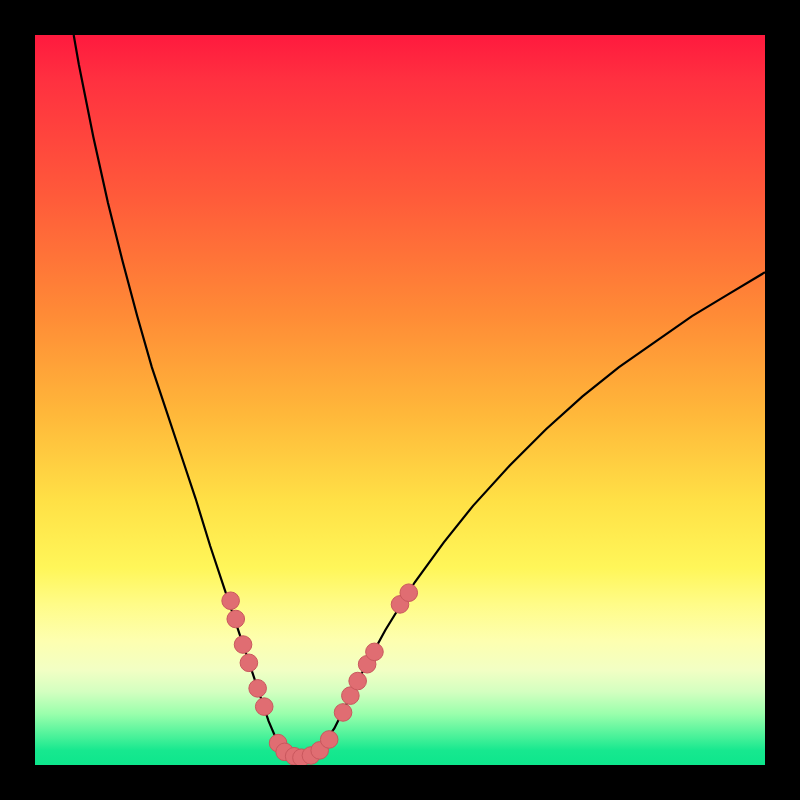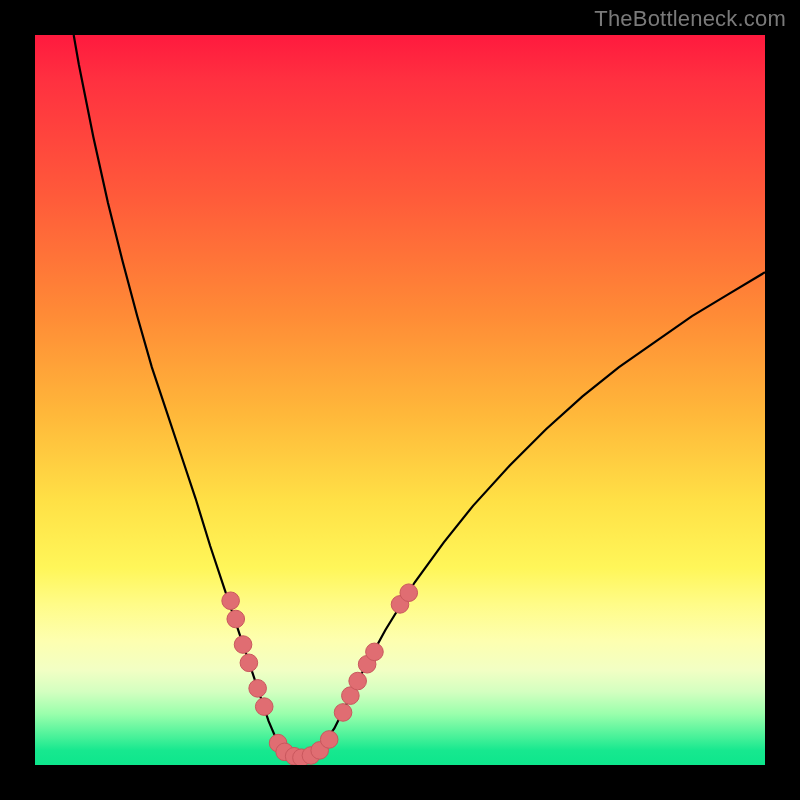--- a/index.html
+++ b/index.html
@@ -57,21 +57,20 @@
     left: 0;
     top: 0;
     width: 730px;
     height: 730px;
   }
 </style>
 </head>
 <body>
 
 <div class="frame">
-  <div class="watermark">TheBottleneck.com</div>
   <div class="plot">
     <svg class="curve" viewBox="0 0 730 730" preserveAspectRatio="none">
       <path id="curve-path" fill="none" stroke="#000000" stroke-width="2.2" d="M38.69 0.00 L43.80 29.20 L58.40 102.20 L73.00 167.90 L87.60 226.30 L102.20 281.05 L116.80 332.15 L131.40 375.95 L146.00 419.75 L160.60 463.55 L175.20 511.00 L189.80 554.80 L204.40 598.60 L219.00 642.40 L233.60 686.20 L244.55 711.75 L255.50 721.24 L262.80 722.70 L273.75 721.24 L284.70 713.94 L299.30 693.50 L313.90 664.30 L328.50 635.10 L350.40 594.95 L379.60 547.50 L408.80 507.35 L438.00 470.85 L474.50 430.70 L511.00 394.20 L547.50 361.35 L584.00 332.15 L620.50 306.60 L657.00 281.05 L693.50 259.15 L730.00 237.25"></path>
       <g id="points-group">
           <circle cx="195.64" cy="565.75" r="8.8" fill="#e06d72" stroke="#c9575d" stroke-width="1"></circle>
           <circle cx="200.75" cy="584.00" r="8.8" fill="#e06d72" stroke="#c9575d" stroke-width="1"></circle>
           <circle cx="208.05" cy="609.55" r="8.8" fill="#e06d72" stroke="#c9575d" stroke-width="1"></circle>
           <circle cx="213.89" cy="627.80" r="8.8" fill="#e06d72" stroke="#c9575d" stroke-width="1"></circle>
           <circle cx="222.65" cy="653.35" r="8.8" fill="#e06d72" stroke="#c9575d" stroke-width="1"></circle>
           <circle cx="229.22" cy="671.60" r="8.8" fill="#e06d72" stroke="#c9575d" stroke-width="1"></circle>

